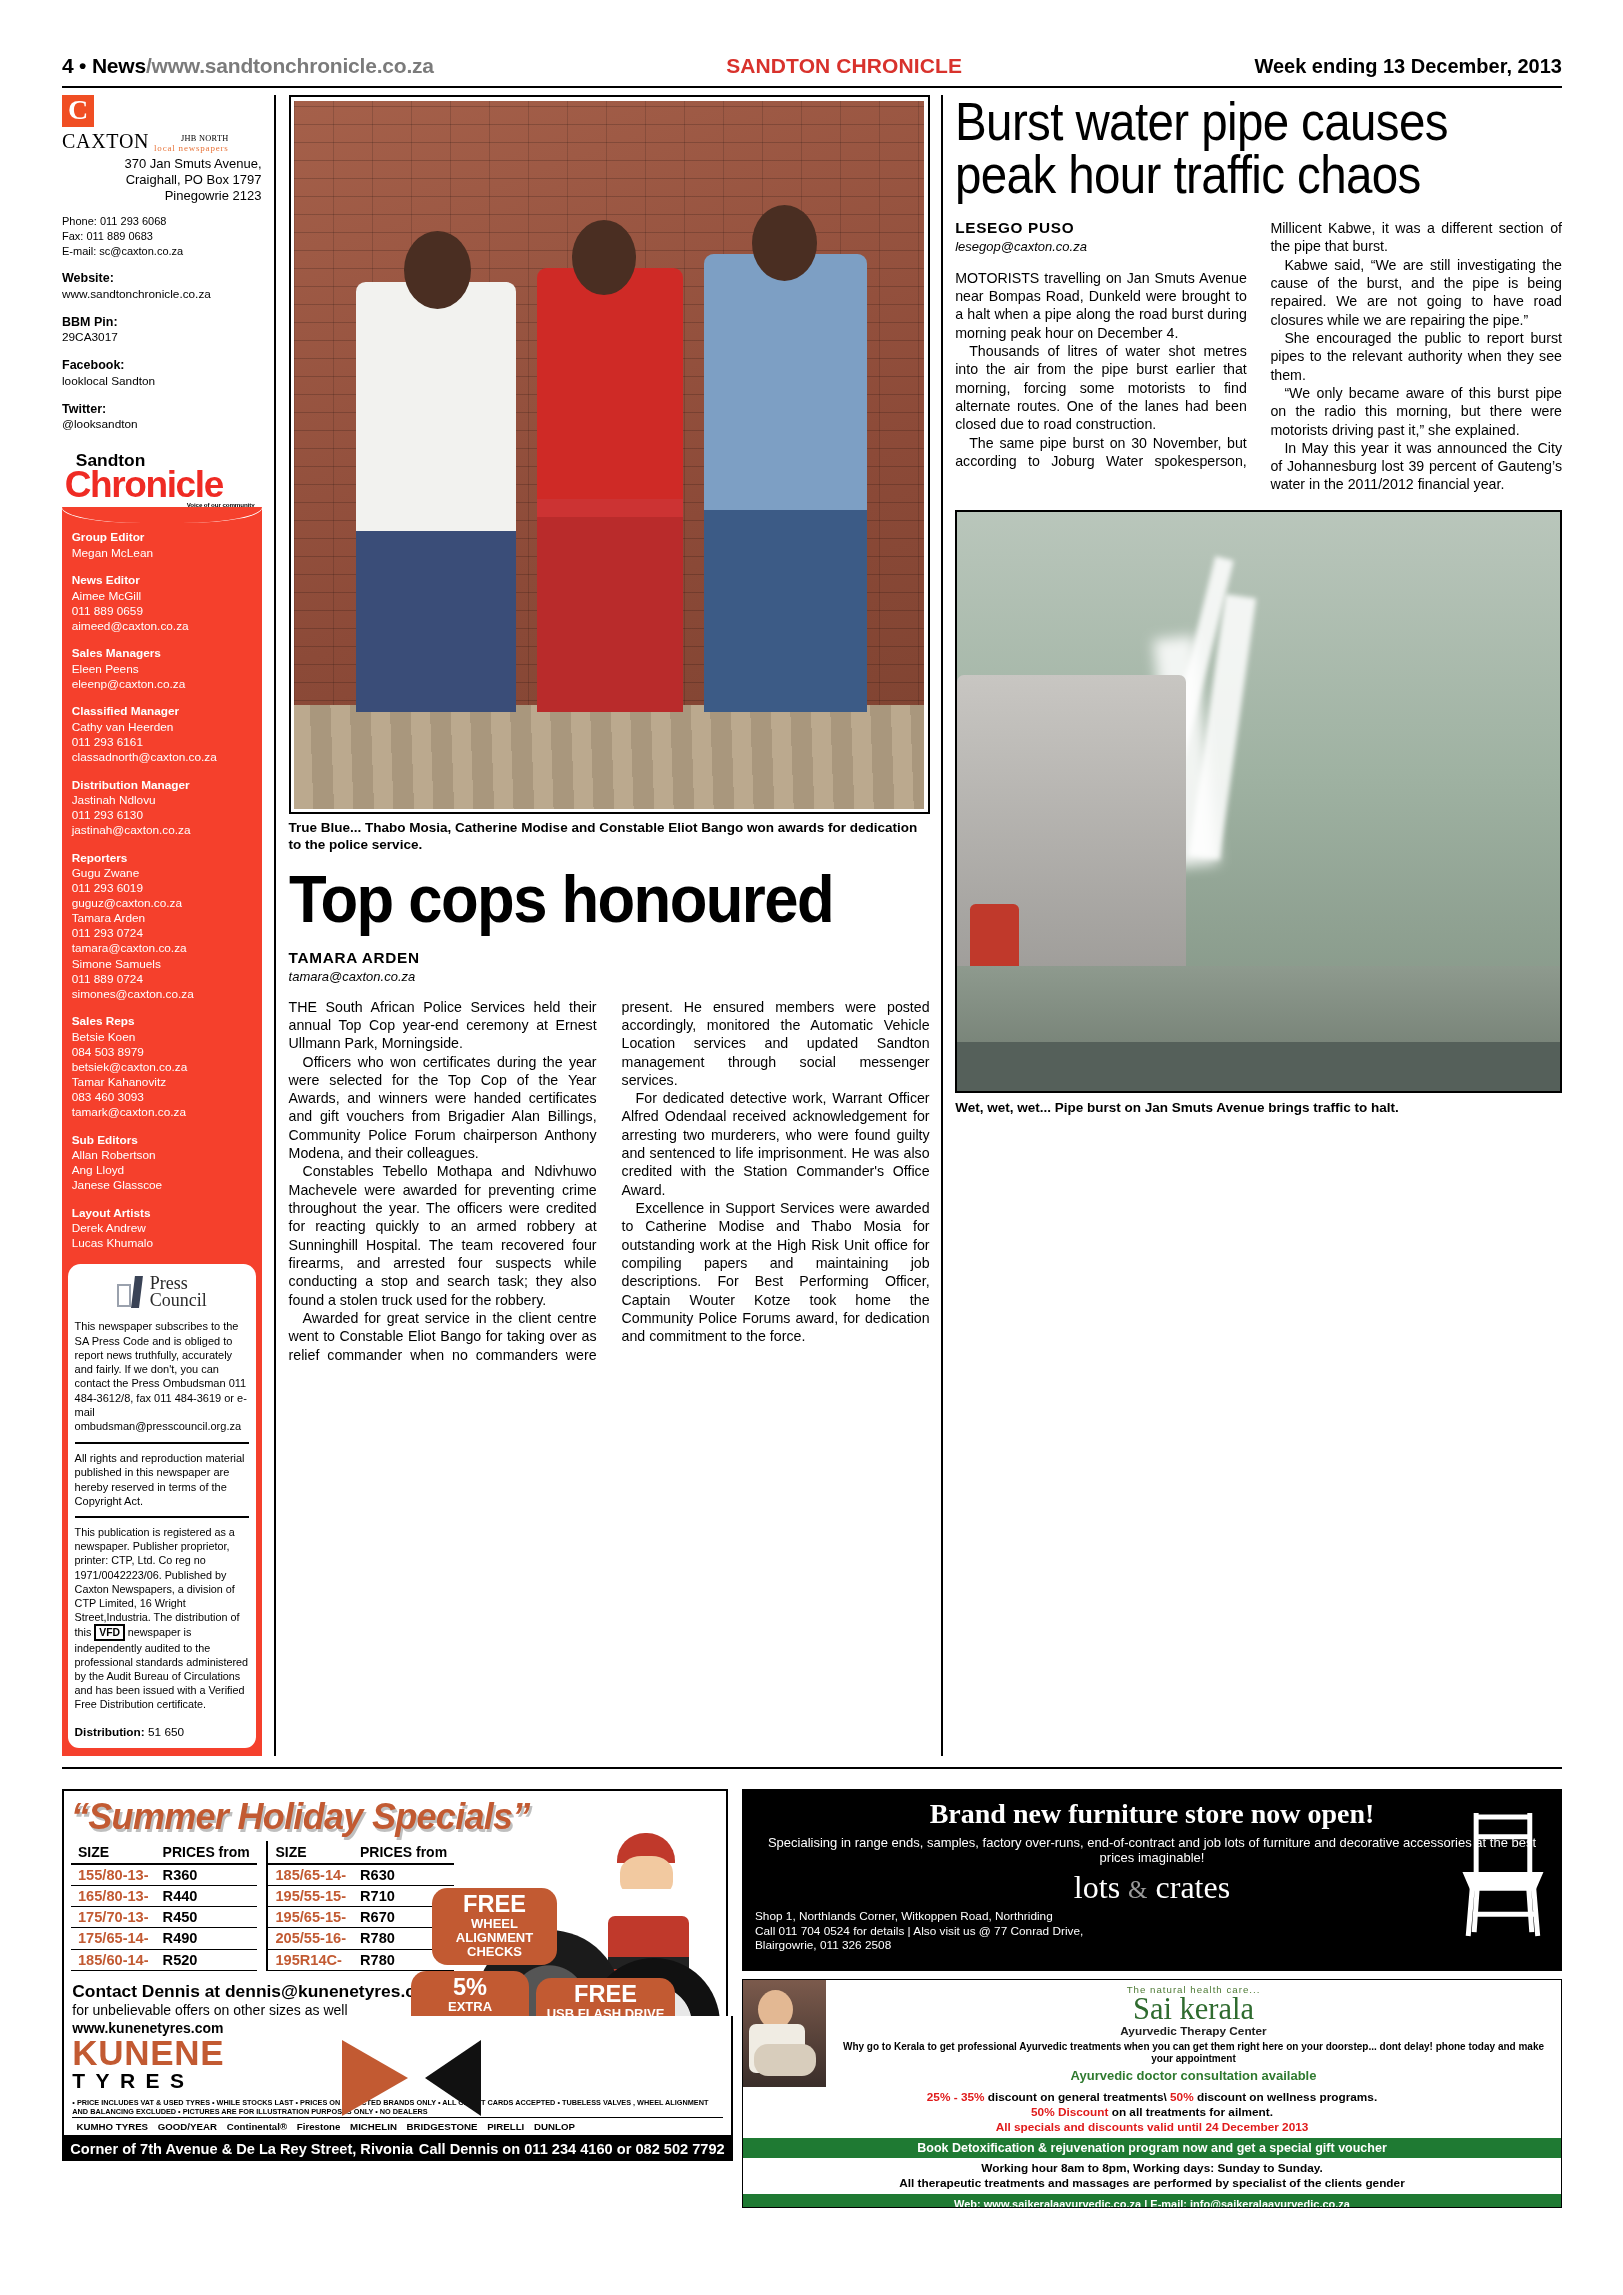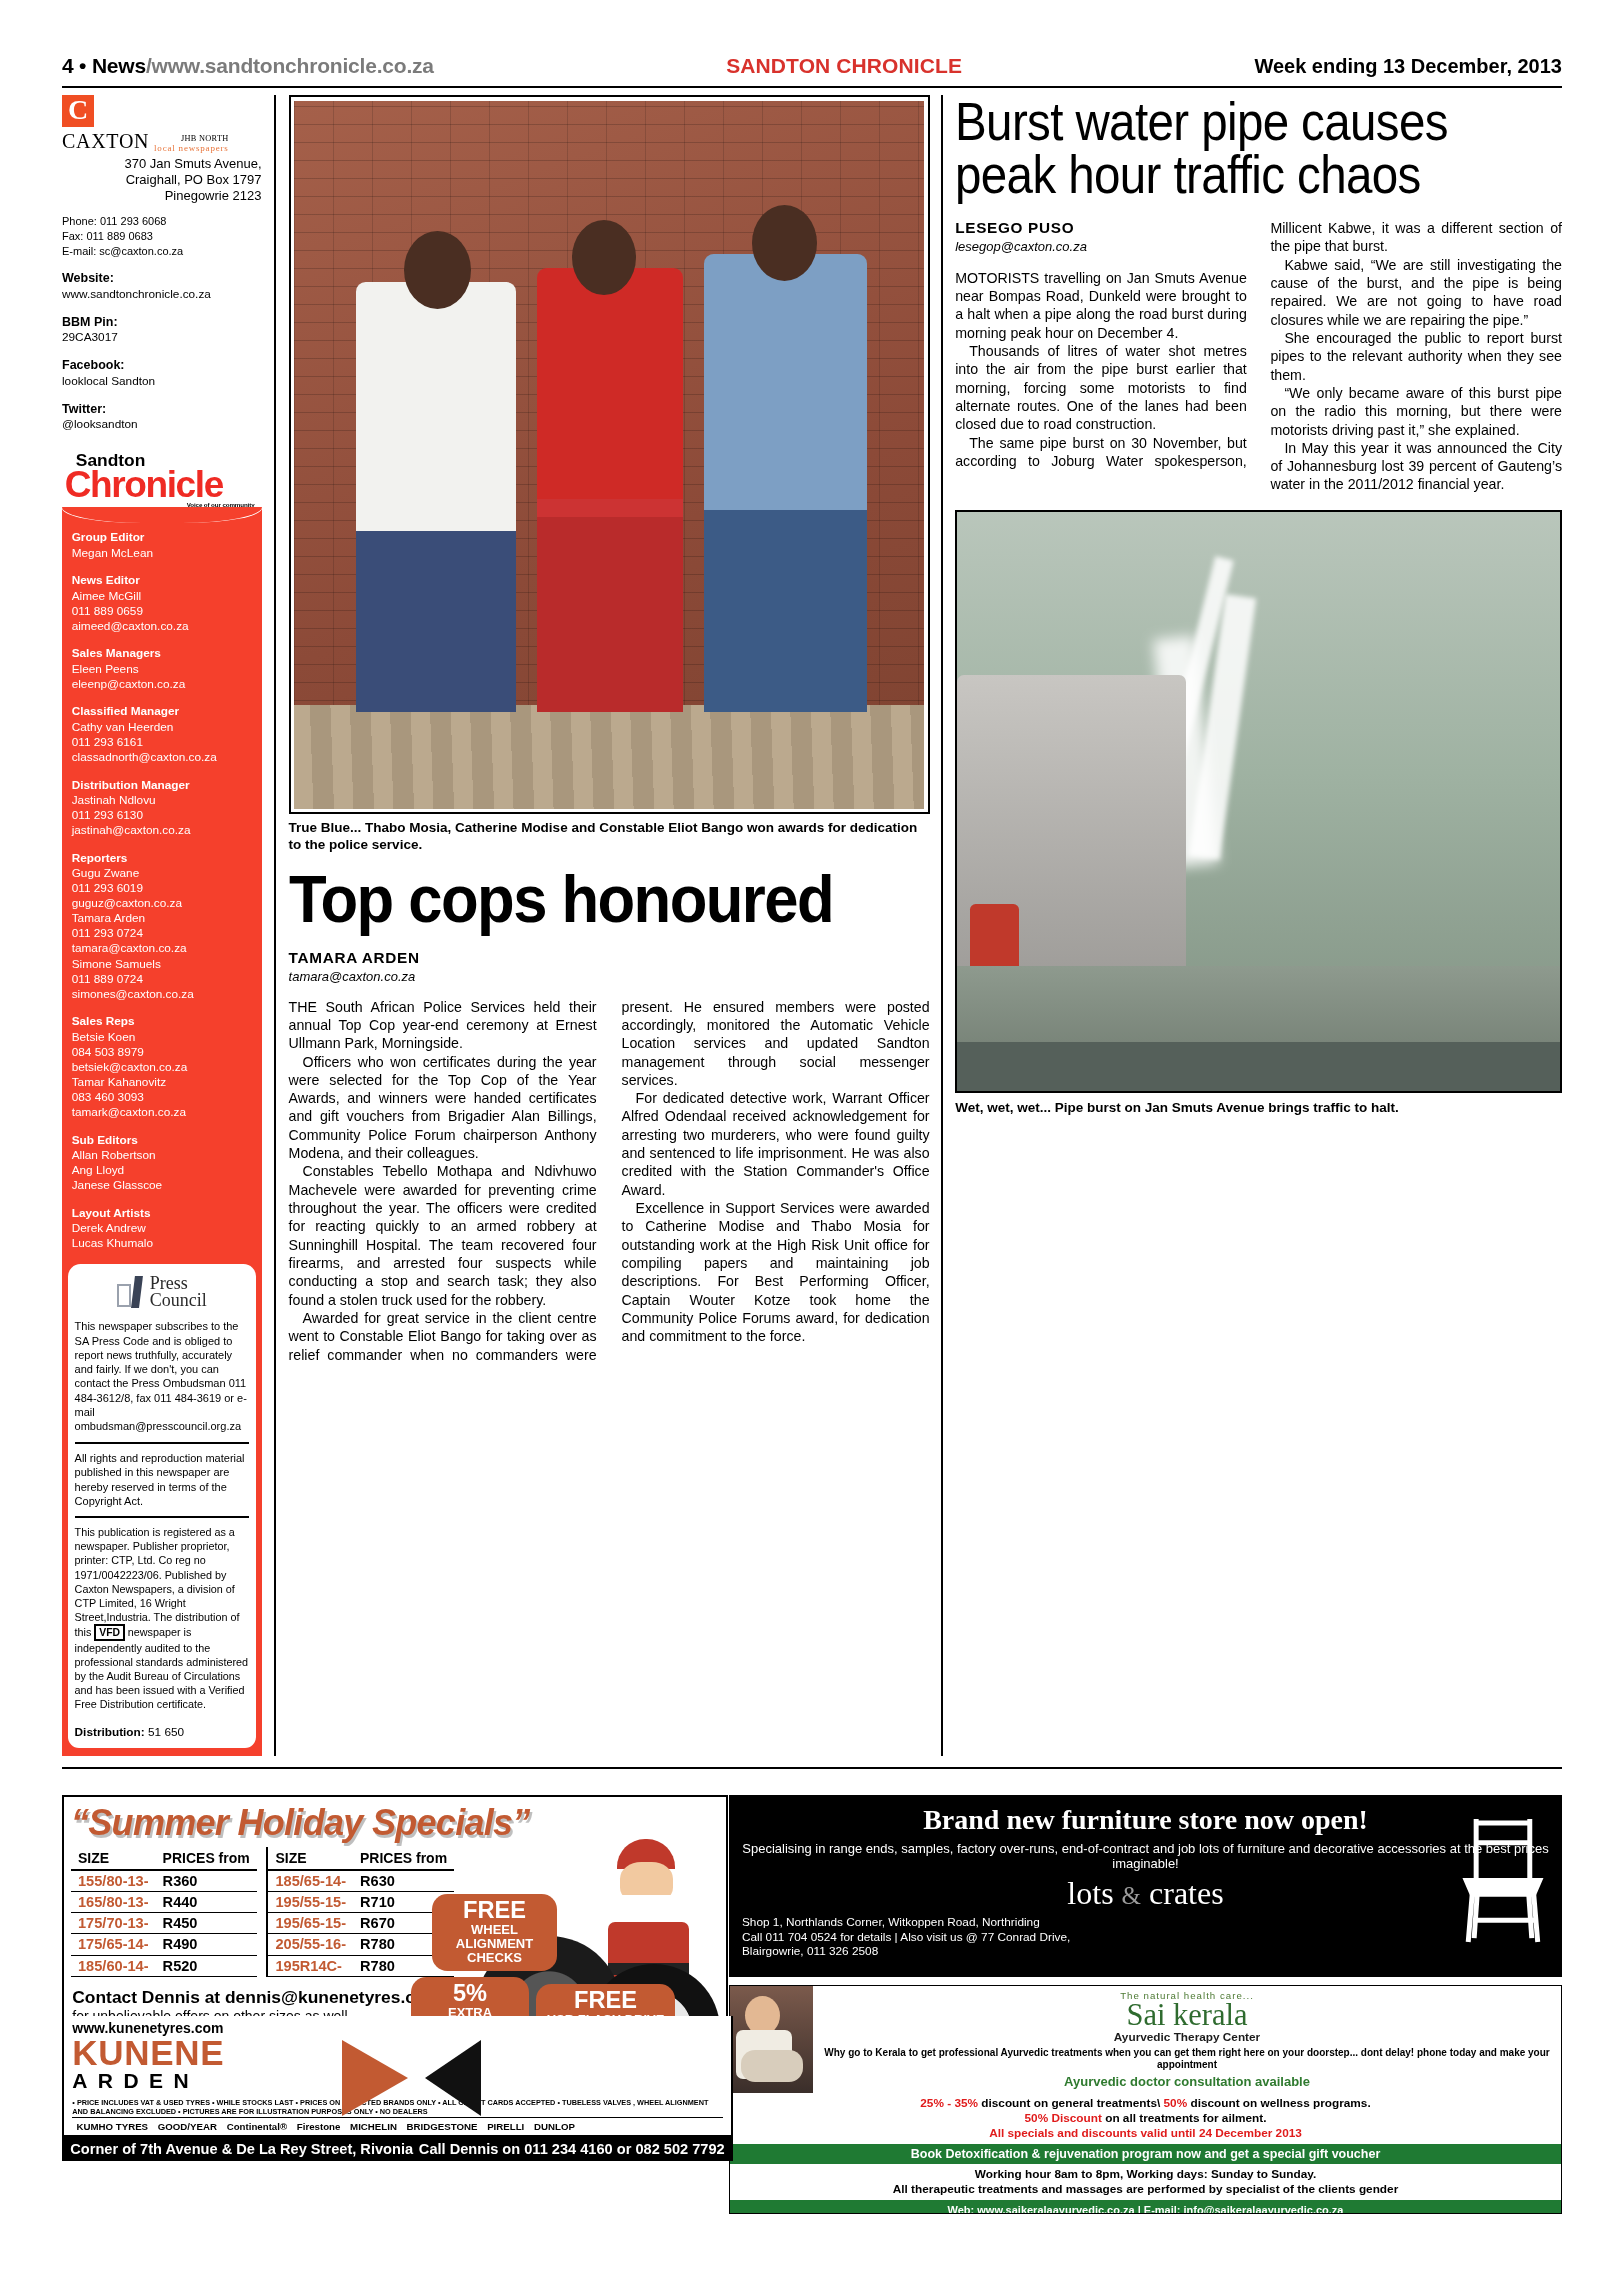--- a/index.html
+++ b/index.html
@@ -87,21 +87,21 @@
   .artxt p:first-child { text-indent: 0; }
 
   
   .hl-burst { font-size: 54px; font-weight: normal; line-height: 0.98; letter-spacing: -0.7px;
               font-family: "Liberation Sans", sans-serif; transform: scaleX(0.88); transform-origin: left; margin-bottom: 18px;}
   .two-col-r { column-count: 2; column-gap: 23.6px; }
   .photo2 { border: 2.1px solid #000; margin-top: 16.7px; height: 583px; position: relative; overflow: hidden; background:#8a9a8c;}
 
   
   .ads-rule { border-top: 2.1px solid #000; margin: 11px 0 0 0; }
-  .ads { display: flex; gap: 1px; margin-top: 26px; }
+  .ads { display: flex; gap: 14px; margin-top: 20px; }
   .ad-tyres { flex: 0 0 666px; border: 2.1px solid #000; position: relative; overflow: hidden; background: #fff; height: 298px; }
   .ad-right { flex: 1 1 auto; display: flex; flex-direction: column; gap: 8.3px; }
   .ad-furniture { border: 2.1px solid #000; background: #000; color: #fff; padding: 9.7px 11px; position: relative; overflow:hidden; height: 182px;}
   .ad-sai { border: 1.4px solid #000; background:#fff; overflow:hidden; height: 229px;}
 
   .sum-title { font-size: 36px; font-weight: bold; font-style: italic; color: #c25a32; letter-spacing: -0.7px;
                -webkit-text-stroke: 2.8px #fff; paint-order: stroke fill; text-shadow: 2.1px 2.8px 0 rgba(0,0,0,.25); padding: 5.6px 0 2.8px 7px;}
   table.tyres { border-collapse: collapse; font-size: 14.6px; }
   table.tyres th { font-weight: bold; font-size: 14px; padding: 2.8px 7px; text-align: left; border-bottom: 2.1px solid #000;}
   table.tyres td { padding: 2.1px 7px; border-bottom: 1.4px solid #000; font-weight: bold; }
@@ -519,21 +519,21 @@
 
         </div>
       </div>
     </div>
   </div>
 
   <div style="position:absolute; left:62px; top:2016px; width:671px;">
     <div style="border:2.1px solid #000;border-top:none;background:#fff;padding:4.2px 8.3px 0 8.3px;position:relative;overflow:hidden;">
       <div class="kun-url">www.kunenetyres.com</div>
       <div class="kun-logo">KUNENE</div>
-      <div class="kun-logo2">ARDEN</div>
+      <div class="kun-logo2">TYRES</div>
       <div style="position:absolute;left:278px;top:23.6px;width:0;height:0;border-left:66px solid #c25a32;border-top:38px solid transparent;border-bottom:38px solid transparent;"></div>
       <div style="position:absolute;left:361px;top:23.6px;width:0;height:0;border-right:56px solid #111;border-top:38px solid transparent;border-bottom:38px solid transparent;"></div>
       <div class="fineprint" style="margin-top:4.2px;">• PRICE INCLUDES VAT &amp; USED TYRES  •   WHILE STOCKS LAST  •    PRICES ON SELECTED  BRANDS ONLY  •  ALL CREDIT  CARDS  ACCEPTED • TUBELESS VALVES , WHEEL ALIGNMENT AND BALANCING EXCLUDED •  PICTURES ARE FOR ILLUSTRATION PURPOSES ONLY  •  NO DEALERS</div>
       <div class="brandbar" id="brandbar">
           <span>KUMHO TYRES</span>
           <span>GOOD/YEAR</span>
           <span>Continental®</span>
           <span>Firestone</span>
           <span>MICHELIN</span>
           <span>BRIDGESTONE</span>

